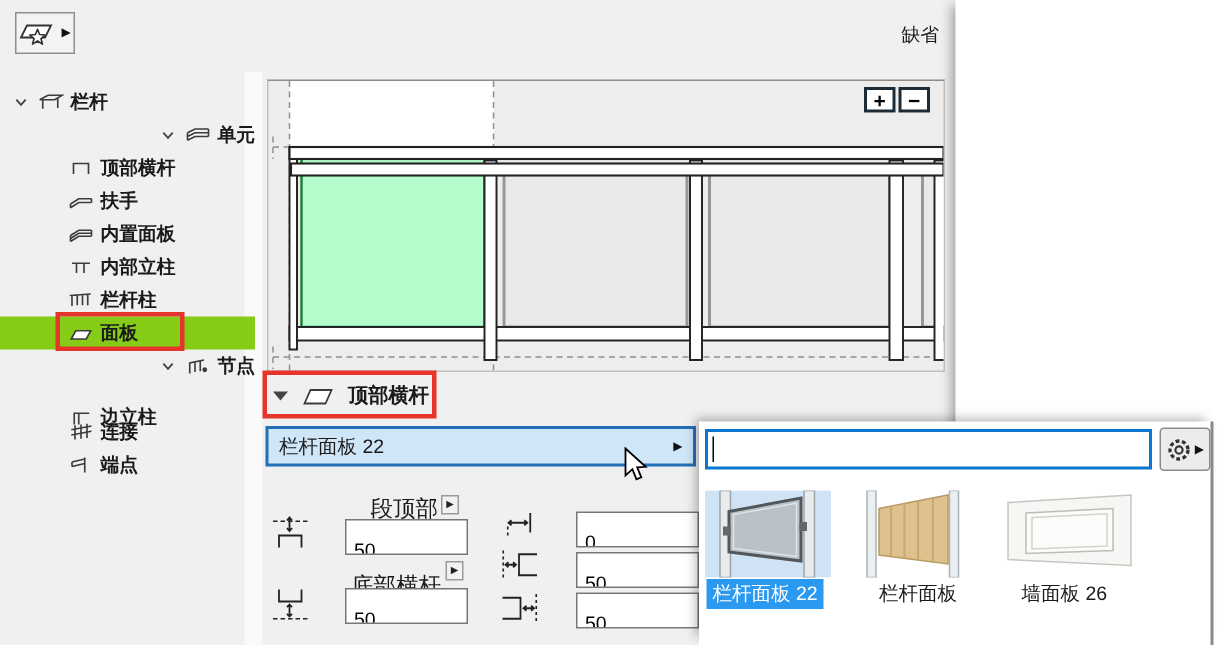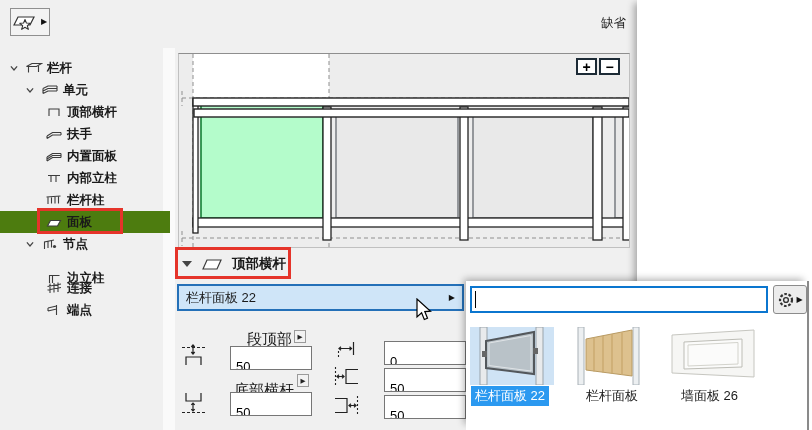--- a/index.html
+++ b/index.html
@@ -17,23 +17,23 @@
 
   
   .fav-btn { left:10px; top:8px; width:40px; height:28px; background:#f3f3f3;
              border:1px solid #8f8f8f; display:flex; align-items:center;
              justify-content:center; gap:1px; }
   .fav-btn .fly { font-size:8px; line-height:1; color:#111; }
 
   
   .trow { left:0; height:22px; width:170px; display:flex; align-items:center;
           gap:4px; font-size:12.5px; cursor:default; }
-  .trow.sel { background:#4d7c0f; }
+  .trow.sel { background:#84cc16; }
   .trow .lbl { white-space:nowrap;font-weight:bold; }
-  .ind0 { padding-left:7px; } .ind1 { padding-left:23px; } .ind2 { padding-left:45px; }
+  .ind0 { padding-left:7px; } .ind1 { padding-left:23px;justify-content:flex-end; } .ind2 { padding-left:45px; }
   .ticon { flex:0 0 auto; }
 
   
   .redbox { border:3px solid #e5342a; pointer-events:none; z-index:6; }
 
   
   .preview { left:178px; top:53px; width:452px; height:195px; background:#ededed;
              border:1px solid #c0c0c0; border-top-color:#8e8e8e; }
   .zoom-btn { width:21px; height:17px; background:#fff; border:2px solid #1d2b36;
               font-size:14px; font-weight:bold; line-height:12px; text-align:center;

